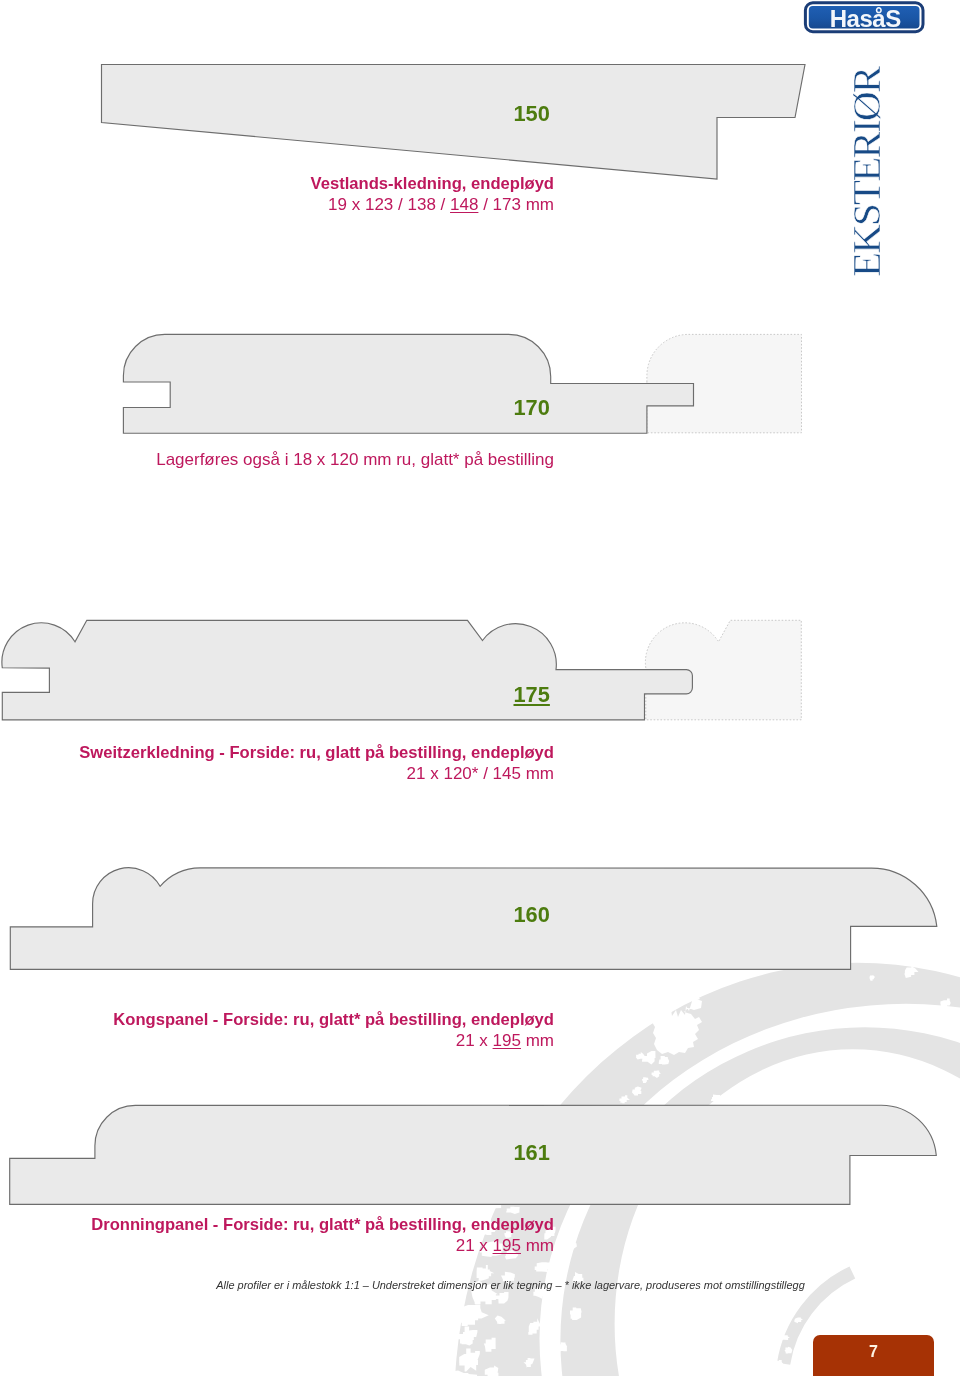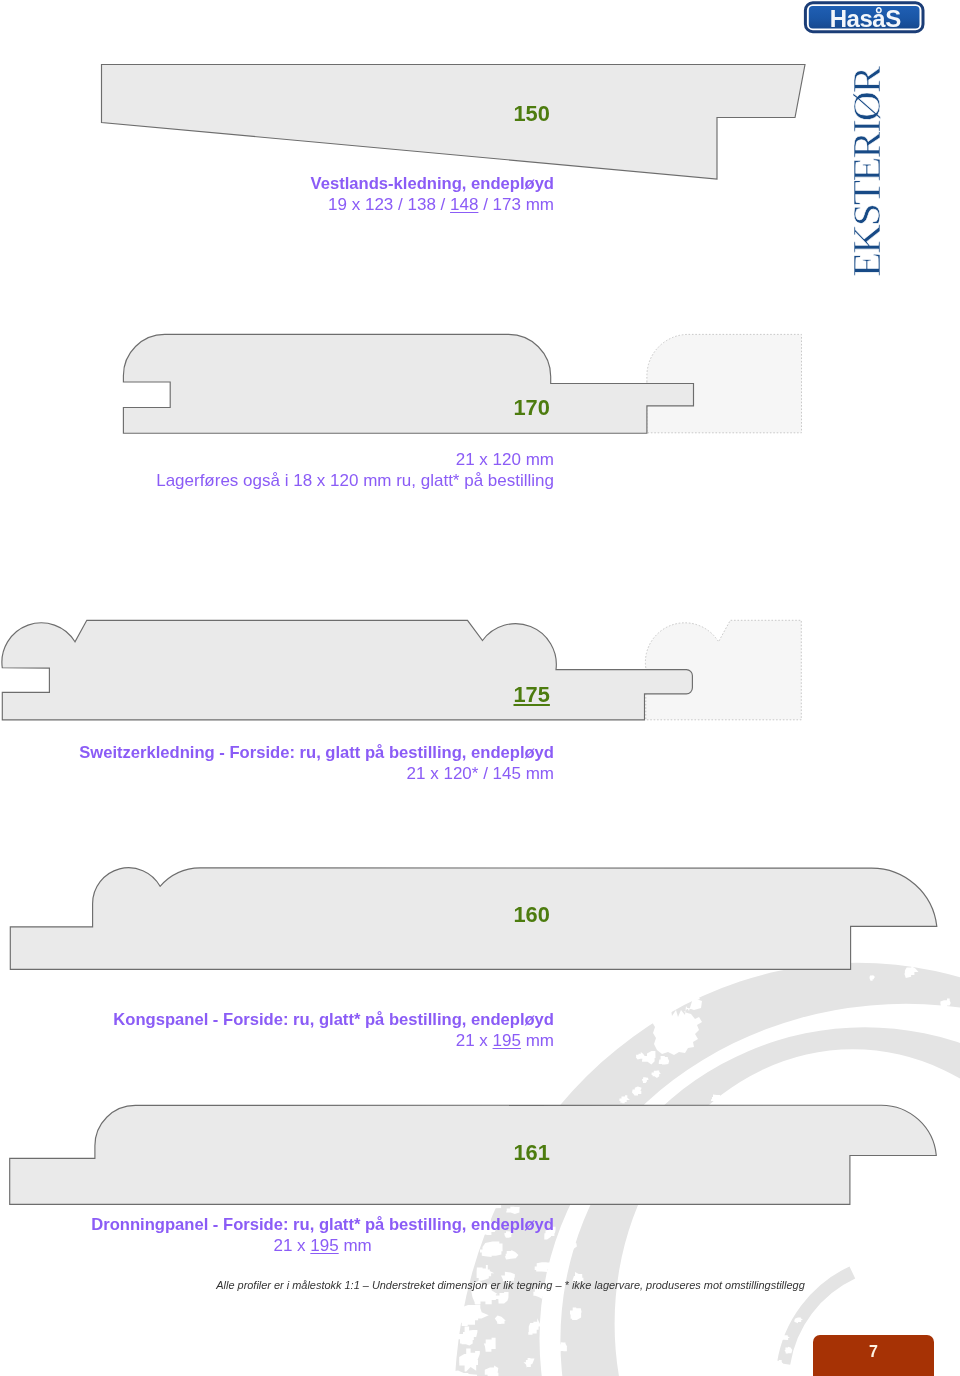--- a/index.html
+++ b/index.html
@@ -13,21 +13,21 @@
   .logo{position:absolute;left:791.5px;top:-1.5px;width:140px;height:40px;}
 
   
   .sidelabel{position:absolute;left:0;top:0;
     font-family:"Liberation Serif",serif;color:#174a86;
     font-size:41px;letter-spacing:-1.8px;white-space:nowrap;line-height:41px;
     -webkit-text-stroke:0.55px #ffffff;
     transform-origin:0 0;}
 
   
-  .caption{position:absolute;text-align:right;color:#8b5cf6;right:406px;}
+  .caption{position:absolute;text-align:right;color:#be185d;right:406px;}
   .cap-title{font-size:16.6px;font-weight:bold;line-height:20.8px;white-space:nowrap;}
   .cap-sub{font-size:17px;font-weight:normal;line-height:20.8px;white-space:nowrap;}
   .cap-sub u{text-decoration:underline;text-underline-offset:1.5px;}
 
   
   .pnum{position:absolute;font-size:21.8px;font-weight:bold;color:#4d7c0f;}
 
   
   .foot-note{position:absolute;left:0;top:1278.5px;width:1021px;text-align:center;
     font-size:10.95px;font-style:italic;color:#333;}
@@ -190,35 +190,34 @@
   </div>
 
   <div class="sidelabel" style="left:846px; top:276.5px; transform:rotate(-90deg);">EKSTERIØR</div>
 
   <div class="caption" style="top:174px;">
     <div class="cap-title">Vestlands-kledning, endepløyd</div>
     <div class="cap-sub"><span>19 x 123 / 138 / </span><u>148</u><span> / 173 mm</span></div>
   </div>
 
   <div class="caption" style="top:450px;">
-    <div class="cap-sub">21 x 120 mm</div>
     <div class="cap-sub">Lagerføres også i 18 x 120 mm ru, glatt* på bestilling</div>
   </div>
 
   <div class="caption" style="top:743px;text-align:right;">
     <div class="cap-title">Sweitzerkledning - Forside: ru, glatt på bestilling, endepløyd</div>
     <div class="cap-sub">21 x 120* / 145 mm</div>
   </div>
 
   <div class="caption" style="top:1010px;">
     <div class="cap-title">Kongspanel - Forside: ru, glatt* på bestilling, endepløyd</div>
     <div class="cap-sub"><span>21 x </span><u>195</u><span> mm</span></div>
   </div>
 
-  <div class="caption" style="top:1215px;text-align:center;">
+  <div class="caption" style="top:1215px;">
     <div class="cap-title">Dronningpanel - Forside: ru, glatt* på bestilling, endepløyd</div>
     <div class="cap-sub"><span>21 x </span><u>195</u><span> mm</span></div>
   </div>
 
   <div class="pnum" style="left:513.5px;top:100.5px;">150</div>
   <div class="pnum" style="left:513.5px;top:394.5px;">170</div>
   <div class="pnum" style="left:513.5px;top:681.8px;text-decoration:underline;">175</div>
   <div class="pnum" style="left:513.5px;top:902.2px;">160</div>
   <div class="pnum" style="left:513.5px;top:1140px;">161</div>
 

